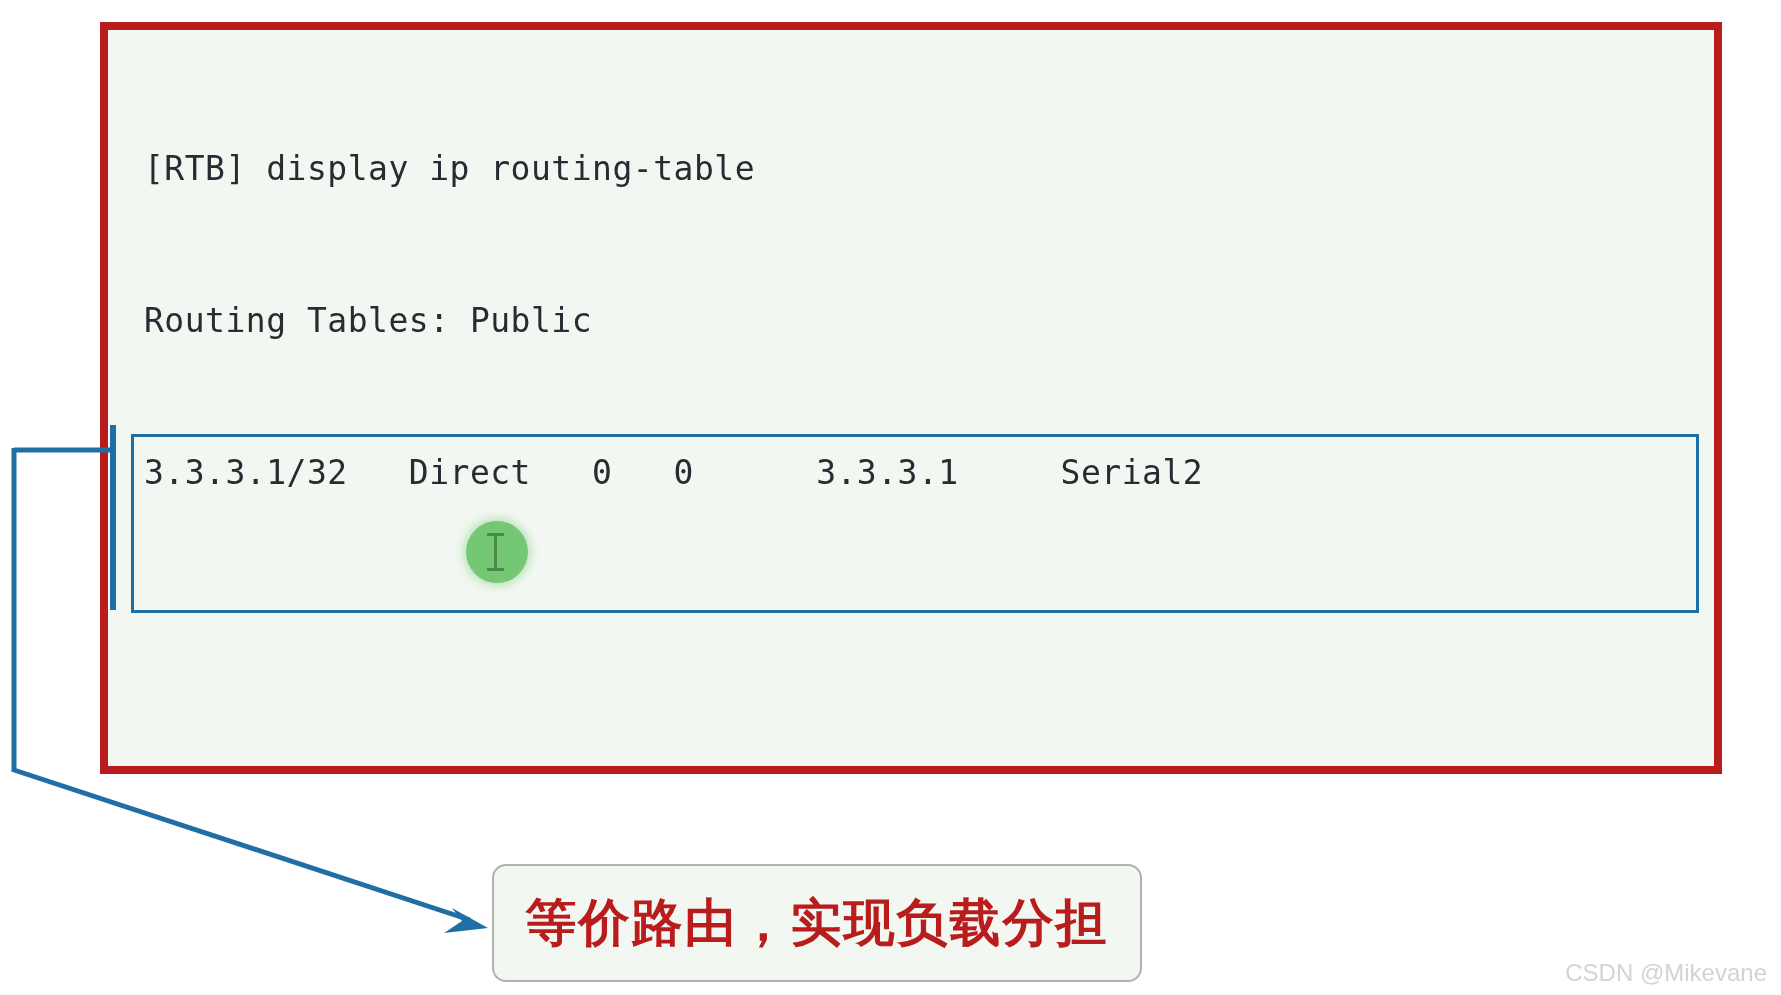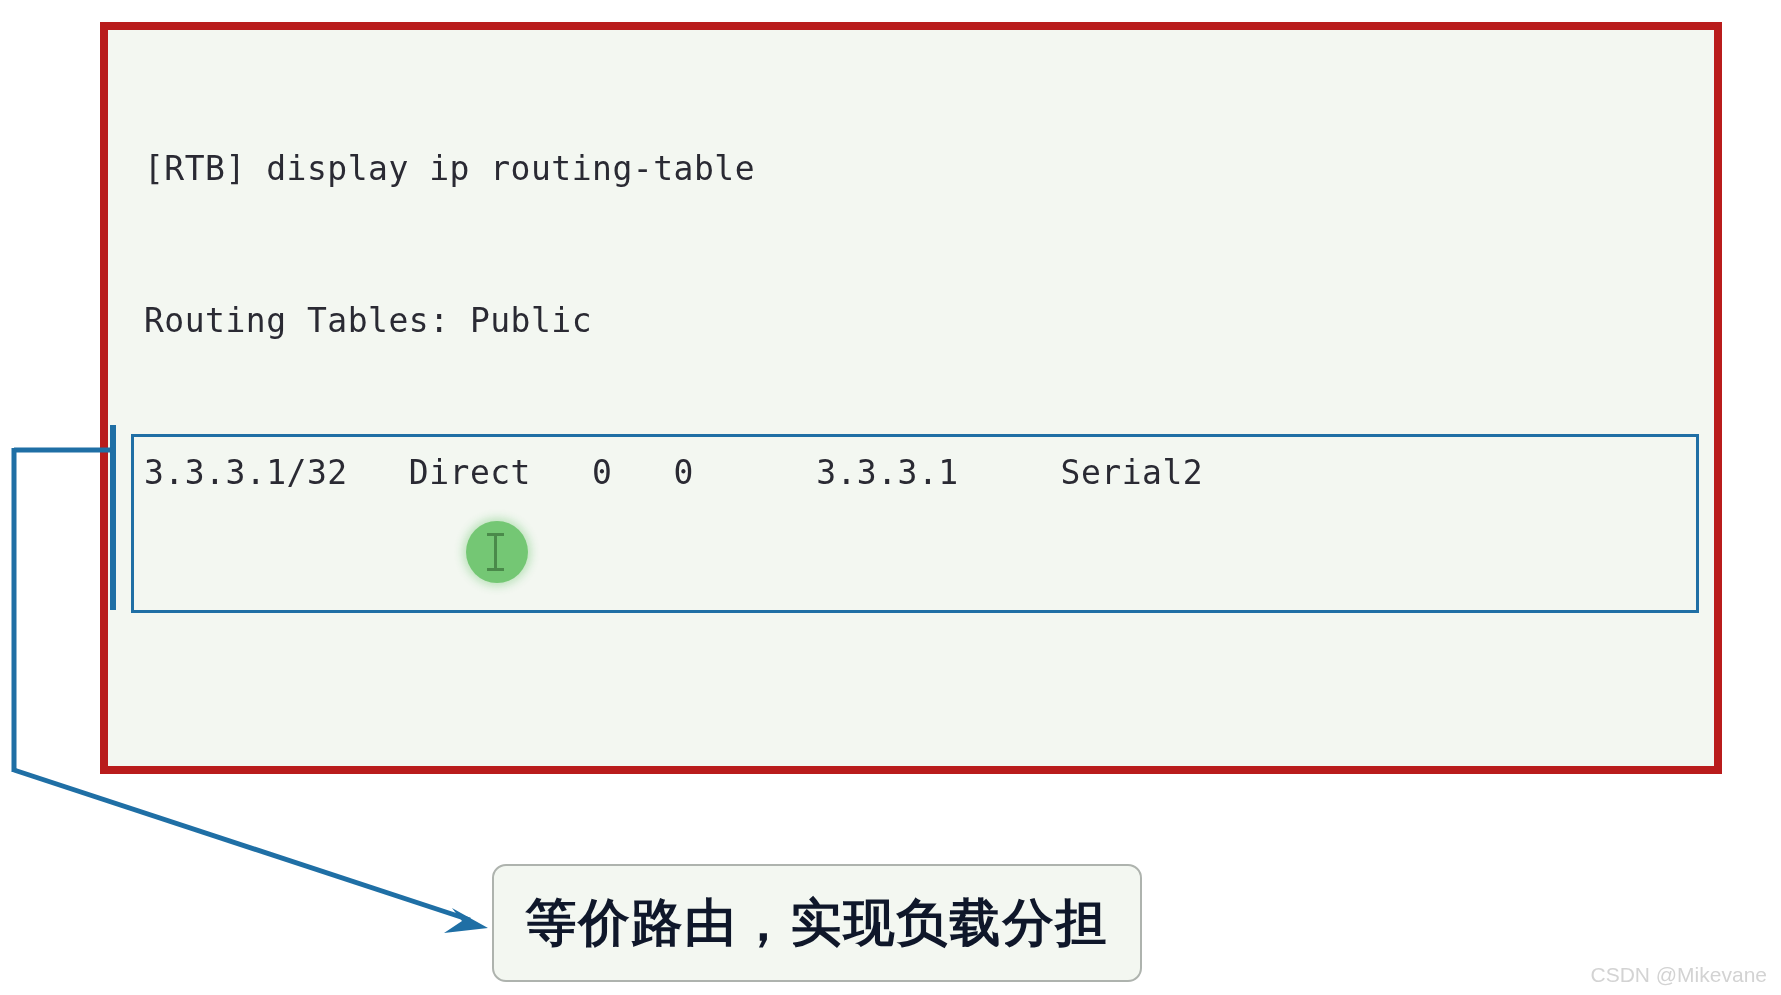--- a/index.html
+++ b/index.html
@@ -120,32 +120,32 @@
     border-radius: 14px;
     box-sizing: border-box;
     display: flex;
     align-items: center;
     justify-content: center;
   }
   .note-text {
     font-family: "DejaVu Sans", "Liberation Sans", sans-serif;
     font-size: 51px;
     font-weight: bold;
-    color: #0f172a;
+    color: #b91c1c;
     letter-spacing: 2px;
     white-space: nowrap;
   }
 
   
   .watermark {
     position: absolute;
     right: 14px;
     bottom: 8px;
     font-family: "Liberation Sans", sans-serif;
-    font-size: 21px;
+    font-size: 24px;
     color: #d3d3d3;
     white-space: nowrap;
   }
 </style>
 </head>
 <body>
 
 <div id="stage">
 
   <div class="terminal-panel">

